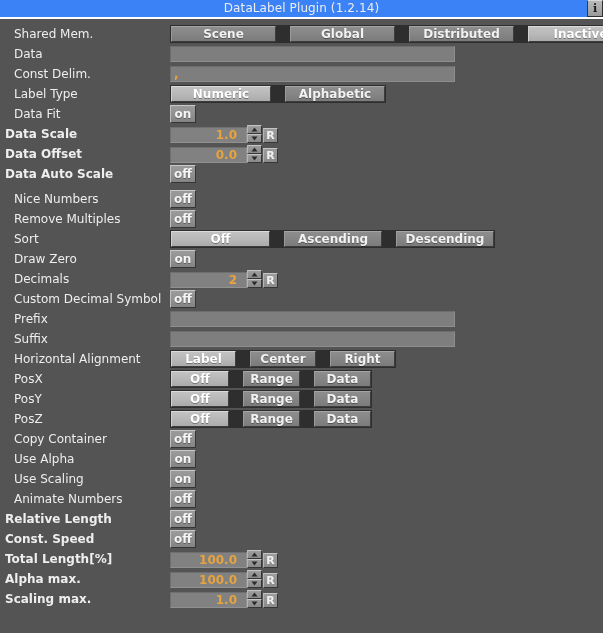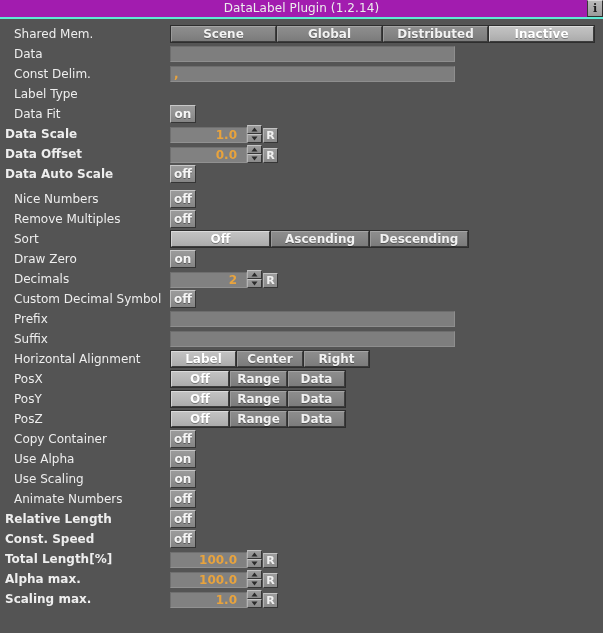--- a/index.html
+++ b/index.html
@@ -14,22 +14,22 @@
     font-size: 12px;
     color: #e8e8e8;
     overflow: hidden;
     position: relative;
   }
 
   
   #titlebar {
     position: relative;
     height: 17px;
-    background: #a21caf;
-    border-bottom: 2px solid #5eead4;
+    background: #3b82f6;
+    border-bottom: 2px solid #ffffff;
     display: flex;
     align-items: center;
     justify-content: center;
   }
   #titlebar .title-text {
     font-size: 12px;
     color: #ededed;
     letter-spacing: 0.1px;
     line-height: 17px;
   }
@@ -94,21 +94,21 @@
     box-sizing: border-box;
     background: linear-gradient(to bottom, #8d8d8d 0%, #868686 45%, #7b7b7b 100%);
     border-top: 1px solid #a5a5a5;
     border-left: 1px solid #9a9a9a;
     border-right: 1px solid #3d3d3d;
     border-bottom: 1px solid #3d3d3d;
     white-space: nowrap;
     padding: 0 4px;
     text-shadow: 0 1px 0 rgba(0,0,0,0.35);
   }
-  .seg .btn + .btn { margin-left: 1px; }
+  .seg .btn + .btn { margin-left: 14px; }
   .seg .btn.active {
     background: linear-gradient(to bottom, #c2c2c2 0%, #b8b8b8 50%, #ababab 100%);
     border-top: 1px solid #dcdcdc;
     border-left: 1px solid #d2d2d2;
     color: #ffffff;
   }
 
   
   .toggle {
     width: 26px;
@@ -230,20 +230,26 @@
 
   <div class="row">
     <div class="label">Const Delim.</div>
     <div class="control">
       <div class="textfield" style="width:285px" placeholder="">,</div>
     </div>
   </div>
 
   <div class="row">
     <div class="label">Label Type</div>
+    <div class="control">
+      <div class="seg">
+        <div class="btn active" style="width:100px">Numeric</div>
+        <div class="btn" style="width:100px">Alphabetic</div>
+      </div>
+    </div>
   </div>
 
   <div class="row">
     <div class="label">Data Fit</div>
     <div class="control">
       <div class="toggle">on</div>
     </div>
   </div>
 
   <div class="row">

